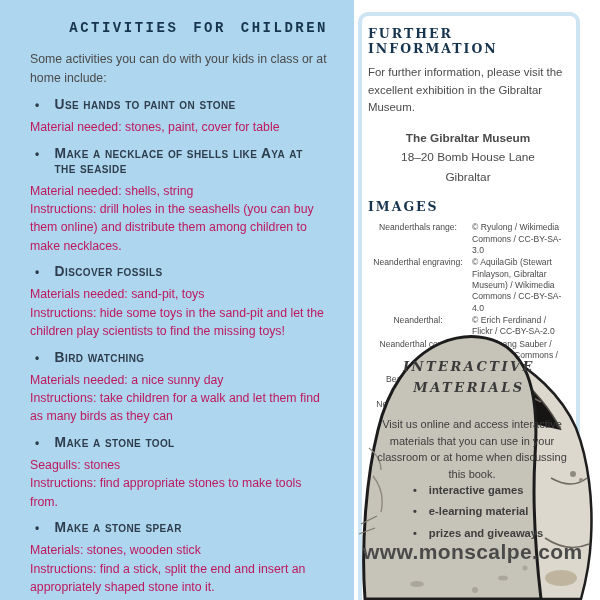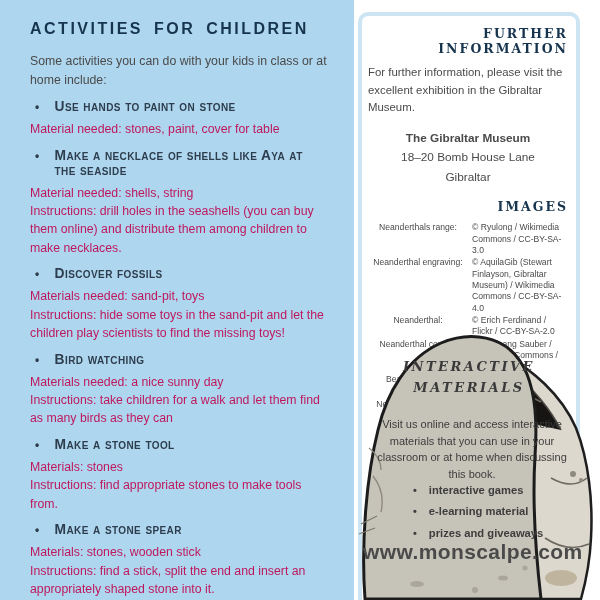--- a/index.html
+++ b/index.html
@@ -7,22 +7,22 @@
     position:relative; width:600px; height:600px; overflow:hidden;
     background:#ffffff; font-family:"Liberation Sans", sans-serif;
   }
 
   
   .left-panel {
     position:absolute; left:0; top:0; width:354px; height:600px;
     background:#aed7ef; box-sizing:border-box; padding:18px 26px 0 30px;
   }
   .panel-title {
-    font-family:Liberation Sans, sans-serif; font-weight:bold; font-size:16px;
-    letter-spacing:2.5px; color:#17344f; text-align:left; margin:2px 0 14px 0;
+    font-family:Liberation Mono, monospace; font-weight:bold; font-size:14px;
+    letter-spacing:2.5px; color:#17344f; text-align:right; margin:2px 0 14px 0;
     word-spacing:4px;
   }
   .intro, .closing {
     font-size:12.3px; color:#4a4a4a; line-height:1.55;
   }
   .activity { margin-top:8px; }
   .activity-title {
     display:flex; align-items:baseline;
     font-weight:bold; font-variant:small-caps; letter-spacing:0.4px;
     font-size:13.8px; color:#2e3d4d; margin:9px 0 6px 0;
@@ -32,21 +32,21 @@
 
   
   .right-panel { position:absolute; left:354px; top:0; width:246px; height:600px; background:#ffffff; }
   .frame {
     position:absolute; left:4px; top:12px; width:214px; height:600px;
     border:4px solid #cde4f3; border-radius:10px;
   }
   .right-content { position:absolute; left:14px; top:26px; width:200px; }
   .section-title {
     font-family:"DejaVu Serif", serif; font-weight:bold; font-size:12.5px;
-    letter-spacing:2px; color:#17344f; text-align:right; margin:0 0 6px 0;
+    letter-spacing:2px; color:#17344f; text-align:left; margin:0 0 6px 0;
     word-spacing:3px;
   }
   .fi-text { font-size:11.4px; color:#4a4a4a; line-height:1.55; margin:8px 0 12px 0; }
   .museum { text-align:center; font-size:11.8px; color:#4a4a4a; line-height:1.65; margin-bottom:12px; }
   .museum .name { font-weight:bold; }
   .credits {
     display:grid; grid-template-columns:100px 1fr; column-gap:4px; row-gap:1px;
     font-size:8.6px; color:#4a4a4a; line-height:1.32; margin-top:8px;
   }
   .credits .lbl { text-align:center; }
@@ -123,21 +123,21 @@
         <div>Instructions: take children for a walk and let them find as many birds as they can</div>
       </div>
     </div>
 
     <div class="activity">
       <div class="activity-title">
         <span class="bullet">•</span>
         <span>Make a stone tool</span>
       </div>
       <div class="activity-lines">
-        <div>Materials: stones</div>
+        <div>Seagulls: stones</div>
         <div>Instructions: find appropriate stones to make tools from.</div>
       </div>
     </div>
 
     <div class="activity">
       <div class="activity-title">
         <span class="bullet">•</span>
         <span>Make a stone spear</span>
       </div>
       <div class="activity-lines">

